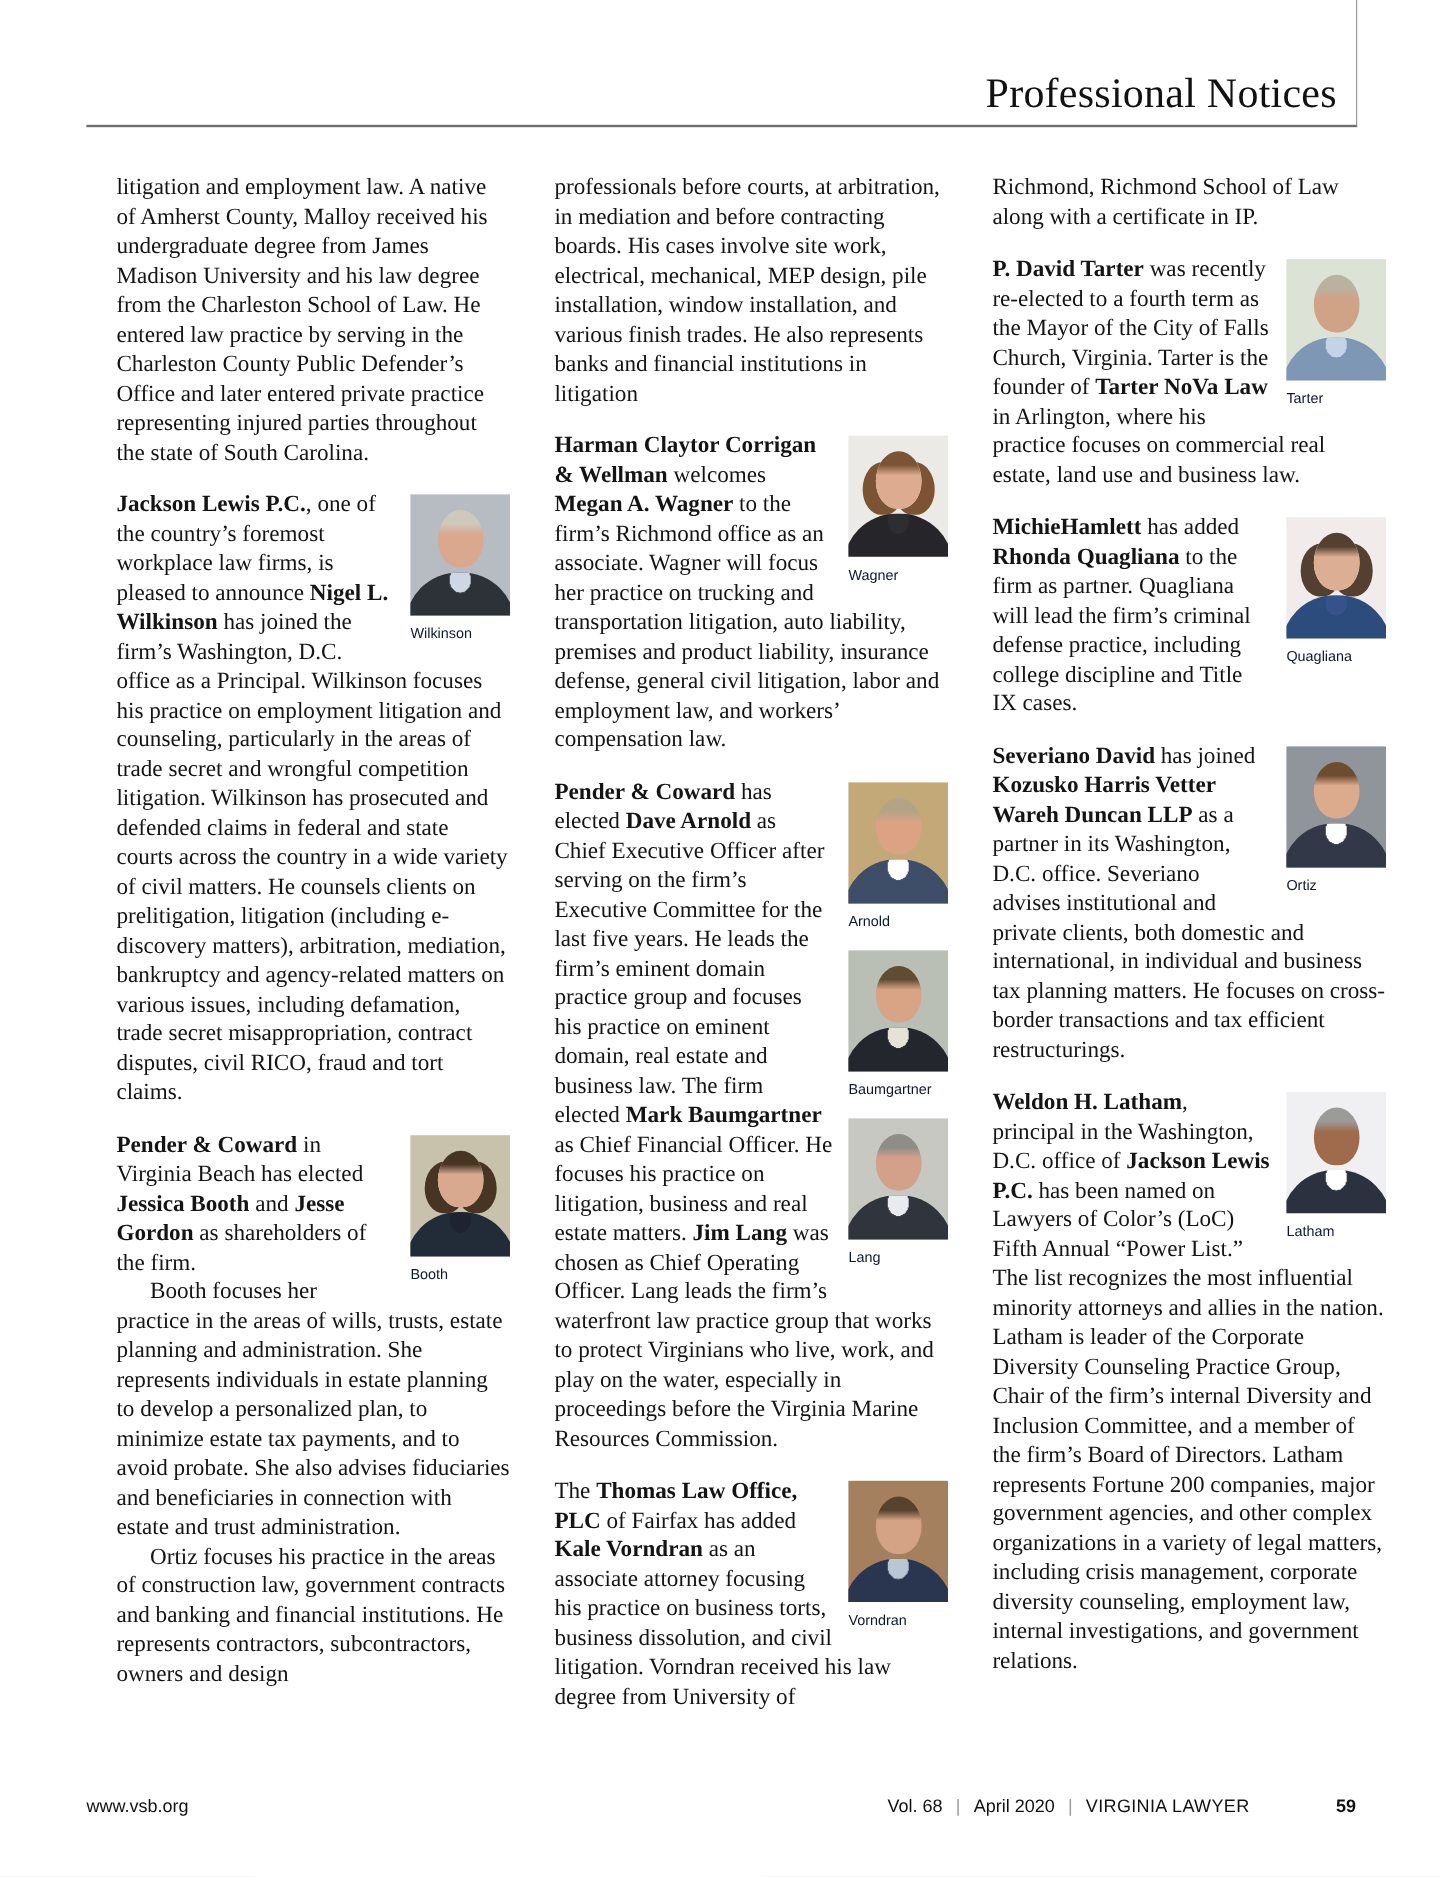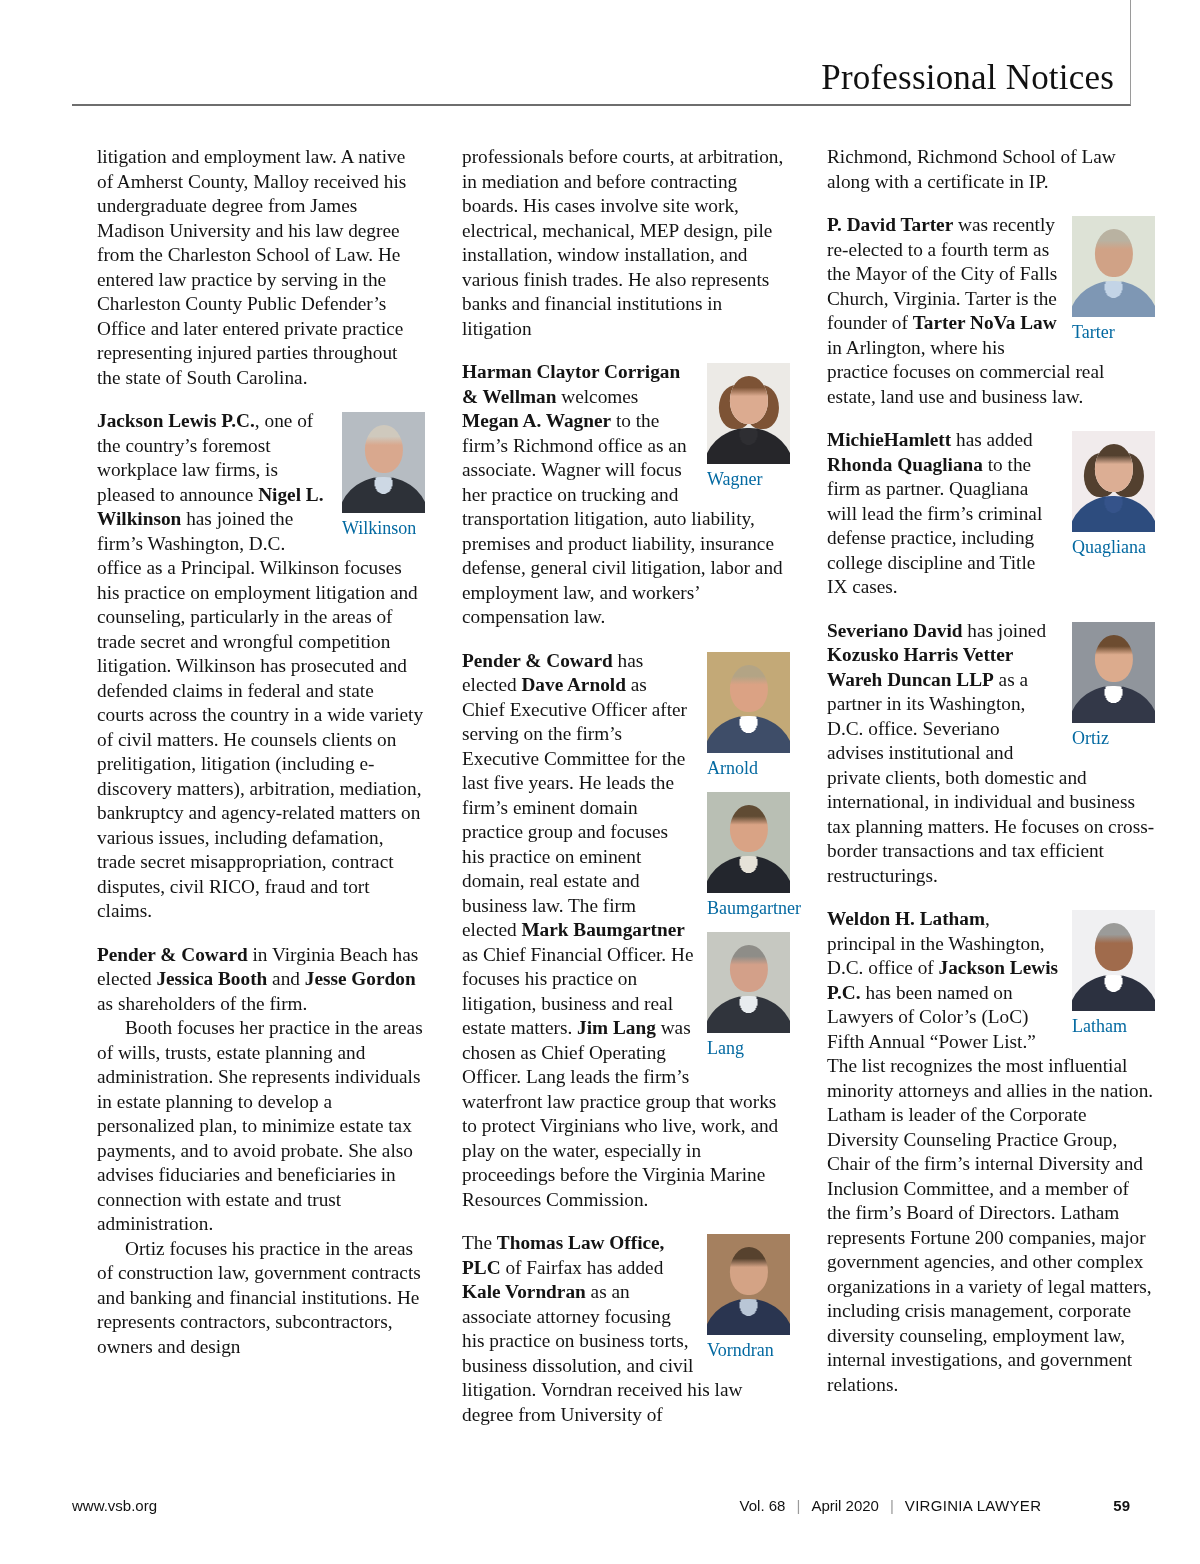--- a/index.html
+++ b/index.html
@@ -49,22 +49,22 @@
   .photo::after{ 
     content:"";position:absolute;left:50%;bottom:-16%;transform:translateX(-50%);
     width:112%;height:52%;
     background:
       radial-gradient(ellipse 16% 34% at 50% 12%, var(--shirt,#e8e8e8) 0 60%, rgba(0,0,0,0) 61%),
       var(--suit,#333);
     border-radius:48% 48% 0 0 / 85% 85% 0 0;
     z-index:3;
   }
   figcaption{
-    font-family:Liberation Serif, serif;
-    font-size:18px;line-height:18px;color:#0369a1;margin-top:6px;
+    font-family:Liberation Sans, sans-serif;
+    font-size:12px;line-height:18px;color:#0f172a;margin-top:6px;
     white-space:nowrap;
   }
   
   .footer{
     position:absolute;left:72px;top:1497px;width:1058px;
     display:flex;align-items:baseline;
     font-family:"Liberation Sans", sans-serif;font-size:15px;color:#111;
   }
   .footer .right-group{margin-left:auto;display:flex;align-items:center;gap:11px;}
   .footer .sep{color:#9a9a9a;}
@@ -90,20 +90,24 @@
 
       <section class="notice">
         <figure class="portrait">
           <div class="photo" style="--bg: #b6bcc2; --hair: #cfc9bd; --skin: #d9a88e; --suit: #2d3138; --shirt: #cdd8e4;"></div>
           <figcaption>Wilkinson</figcaption>
         </figure>
         <p><b>Jackson Lewis P.C.</b><span>, one of the country’s foremost workplace law firms, is pleased to announce </span><b>Nigel L. Wilkinson</b><span> has joined the firm’s Washington, D.C. office as a Principal. Wilkinson focuses his practice on employment litigation and counseling, particularly in the areas of trade secret and wrongful competition litigation. Wilkinson has prosecuted and defended claims in federal and state courts across the country in a wide variety of civil matters. He counsels clients on prelitigation, litigation (including e-discovery matters), arbitration, mediation, bankruptcy and agency-related matters on various issues, including defamation, trade secret misappropriation, contract disputes, civil RICO, fraud and tort claims.</span></p>
       </section>
 
       <section class="notice">
+        <figure class="portrait">
+          <div class="photo long" style="--bg: #c8c2ad; --hair: #473524; --skin: #d9a98f; --suit: #222b38; --shirt: #1d2430;"></div>
+          <figcaption>Booth</figcaption>
+        </figure>
         <p><b>Pender &amp; Coward</b><span> in Virginia Beach has elected </span><b>Jessica Booth</b><span> and </span><b>Jesse Gordon</b><span> as shareholders of the firm.</span></p>
         <p class="indent"><span>Booth focuses her practice in the areas of wills, trusts, estate planning and administration. She represents individuals in estate planning to develop a personalized plan, to minimize estate tax payments, and to avoid probate. She also advises fiduciaries and beneficiaries in connection with estate and trust administration.</span></p>
         <p class="indent"><span>Ortiz focuses his practice in the areas of construction law, government contracts and banking and financial institutions. He represents contractors, subcontractors, owners and design</span></p>
       </section>
 
     </div>
 
     <div class="col">
 
       <section class="notice">

